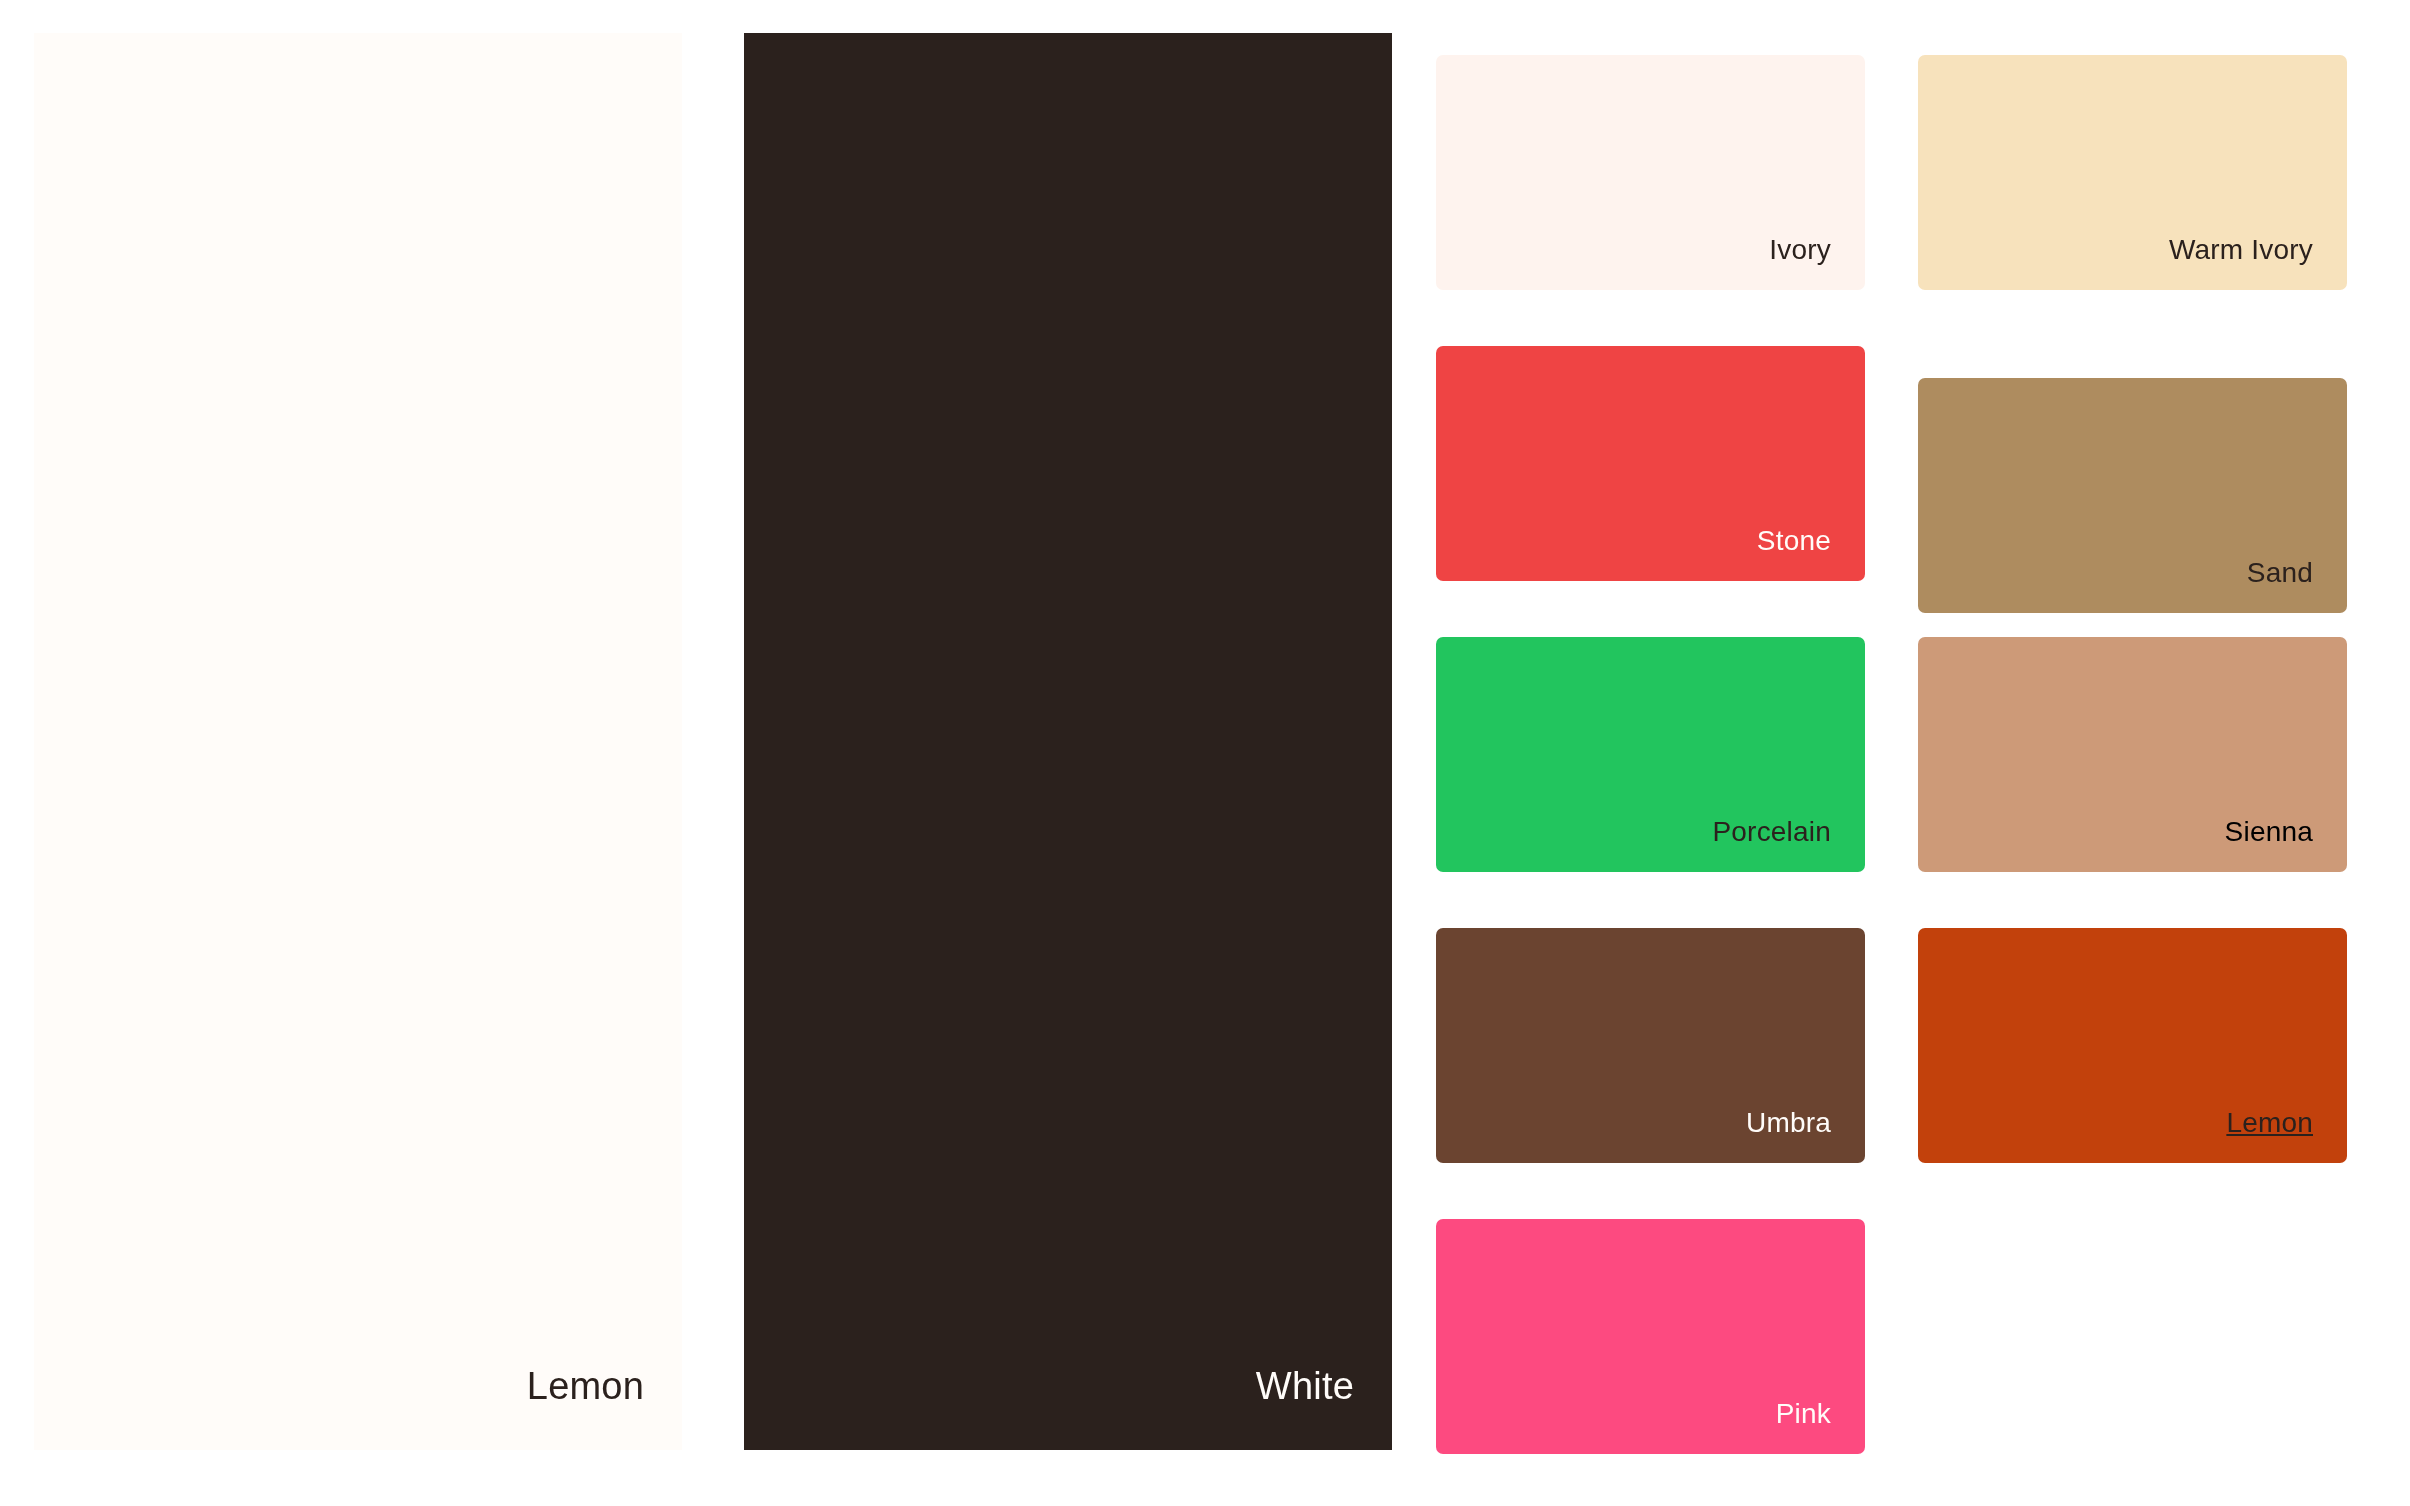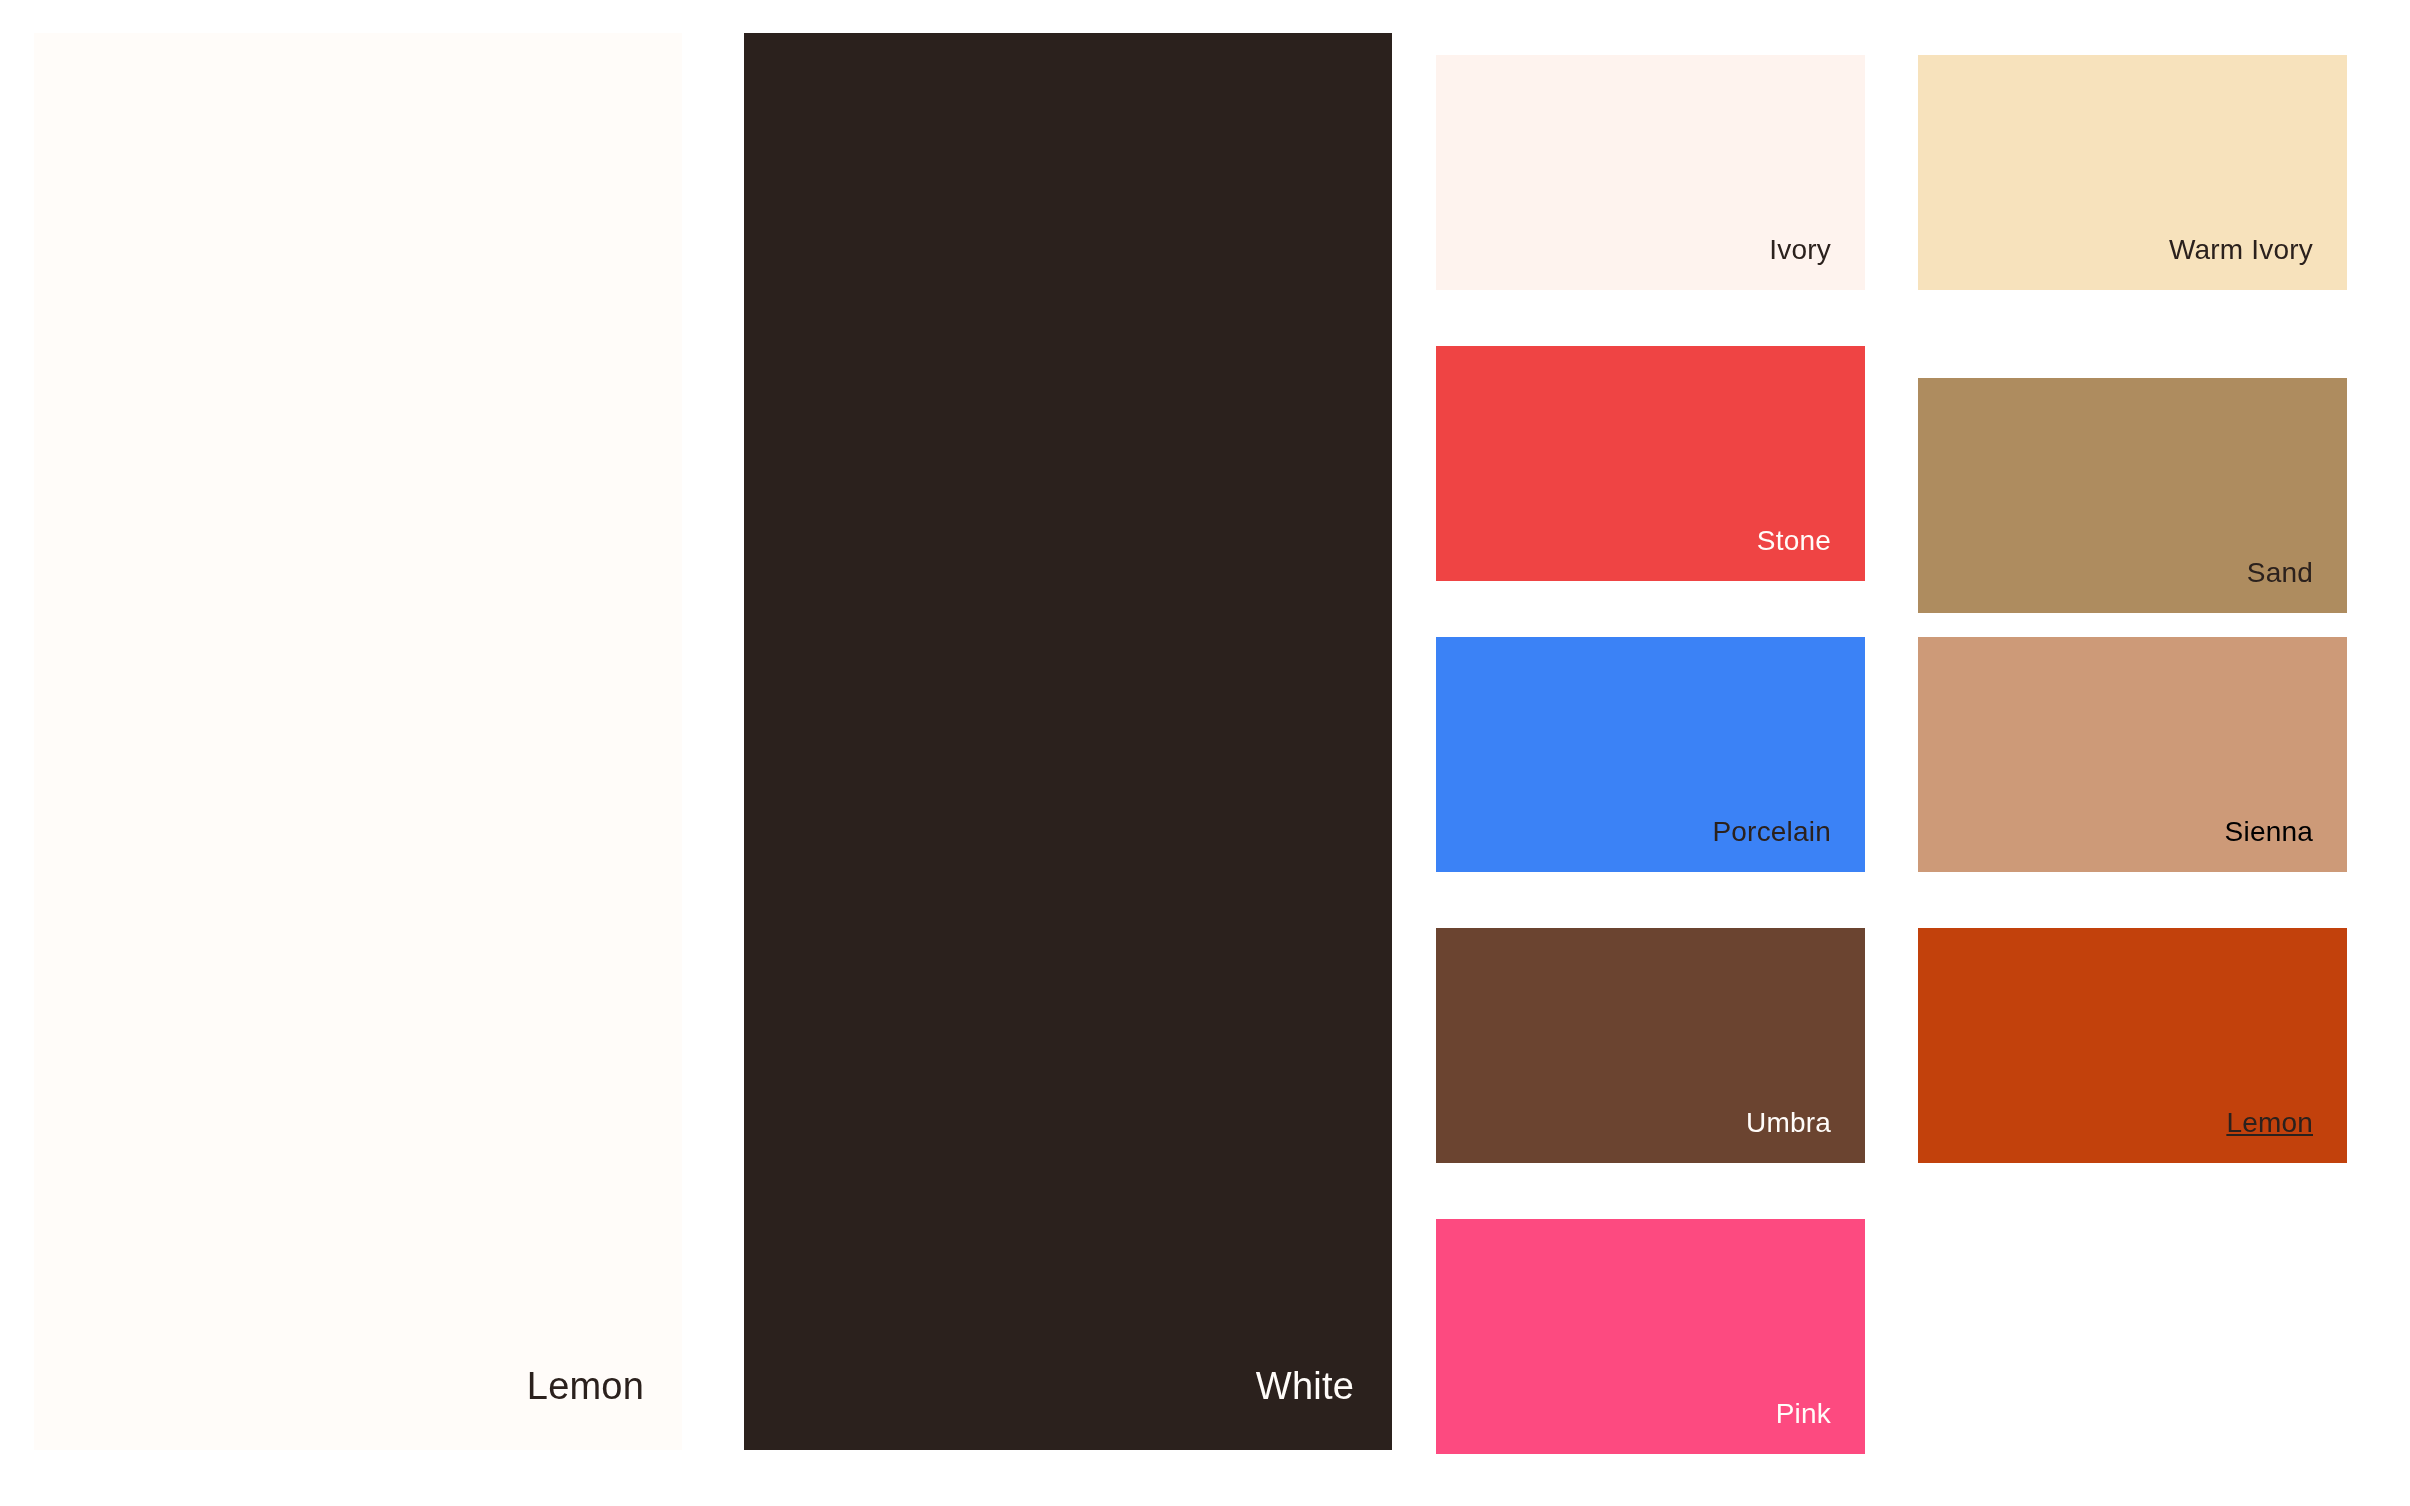--- a/index.html
+++ b/index.html
@@ -61,20 +61,21 @@
     grid-template-columns: 429px 429px;
     grid-template-rows: repeat(5, 235px);
     column-gap: 53px;
     row-gap: 56px;
   }
 
   .swatch--grid {
     position: relative;
     width: 100%;
     height: 100%;
+    border-radius: 7px;
   }
   .swatch--grid .swatch-label {
     font-size: 28px;
     padding: 0 34px 26px 0;
   }
 </style>
 </head>
 <body>
 
 <div id="palette-board" style="background-color: rgb(255, 255, 255);">
@@ -99,21 +100,21 @@
 
     <div class="swatch swatch--grid" style="background-color: #ef4444; color: rgb(255, 252, 249); justify-content: flex-end;">
       <span class="swatch-label">Stone</span>
     </div>
 
     <div class="swatch swatch--grid" style="background-color: rgb(174, 140, 95); color: rgb(43, 33, 29); margin-top: 32px;">
       <span class="swatch-label">Sand</span>
     </div>
 
 
-    <div class="swatch swatch--grid" style="background-color: #3b82f6; color: rgb(43, 33, 29);">
+    <div class="swatch swatch--grid" style="background-color: #22c55e; color: rgb(43, 33, 29);">
       <span class="swatch-label">Porcelain</span>
     </div>
 
     <div class="swatch swatch--grid" style="background-color: rgb(205, 154, 120); color: #000000;">
       <span class="swatch-label">Sienna</span>
     </div>
 
     <div class="swatch swatch--grid" style="background-color: rgb(107, 68, 48); color: rgb(255, 252, 249);">
       <span class="swatch-label">Umbra</span>
     </div>

